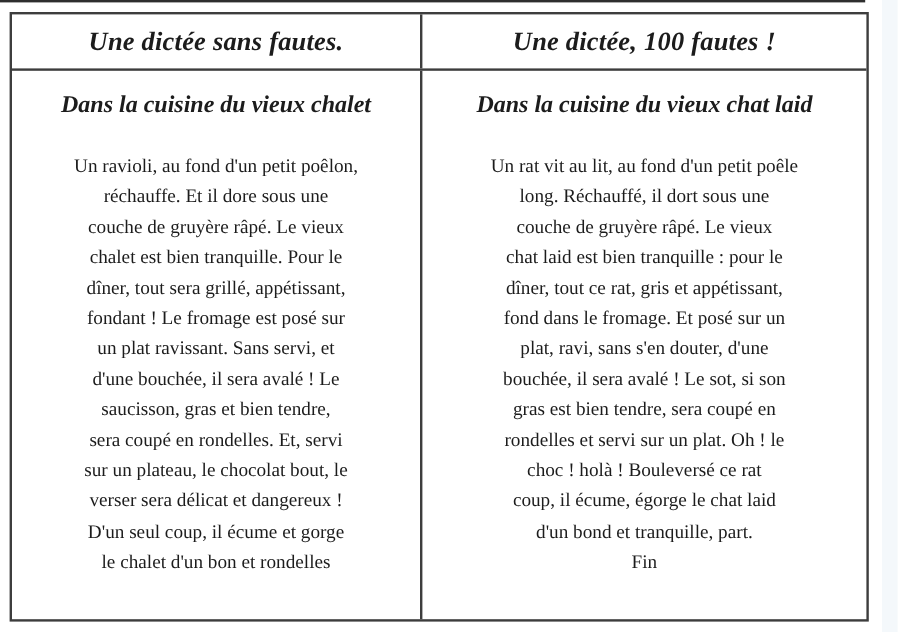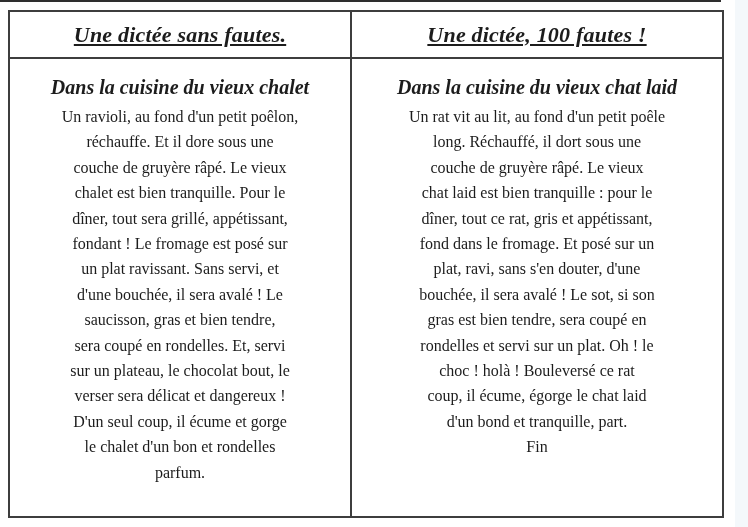--- a/index.html
+++ b/index.html
@@ -62,32 +62,31 @@
     flex: 1 1 auto;
   }
   .header-cell {
     display: flex;
     align-items: center;
     justify-content: center;
     font-weight: bold;
     font-style: italic;
     font-size: 22px;
     letter-spacing: 0.2px;
-    text-decoration: underline;
   }
   .body-cell {
     text-align: center;
     padding-top: 17px;
     overflow: hidden;
   }
   .column-subtitle {
     font-weight: bold;
     font-style: italic;
     font-size: 20px;
-    margin-bottom: 5px;
+    margin-bottom: 27px;
   }
   .text-line {
     font-size: 16px;
     line-height: 25.4px;
     white-space: nowrap;
   }
 </style>
 </head>
 <body>
 
@@ -112,21 +111,20 @@
       <div class="text-line">dîner, tout sera grillé, appétissant,</div>
       <div class="text-line">fondant ! Le fromage est posé sur</div>
       <div class="text-line">un plat ravissant. Sans servi, et</div>
       <div class="text-line">d'une bouchée, il sera avalé ! Le</div>
       <div class="text-line">saucisson, gras et bien tendre,</div>
       <div class="text-line">sera coupé en rondelles. Et, servi</div>
       <div class="text-line">sur un plateau, le chocolat bout, le</div>
       <div class="text-line">verser sera délicat et dangereux !</div>
       <div class="text-line">D'un seul coup, il écume et gorge</div>
       <div class="text-line">le chalet d'un bon et rondelles</div>
-      <div class="text-line">parfum.</div>
     </div>
 
     <div class="cell-right body-cell">
       <div class="column-subtitle">Dans la cuisine du vieux chat laid</div>
       <div class="text-line">Un rat vit au lit, au fond d'un petit poêle</div>
       <div class="text-line">long. Réchauffé, il dort sous une</div>
       <div class="text-line">couche de gruyère râpé. Le vieux</div>
       <div class="text-line">chat laid est bien tranquille : pour le</div>
       <div class="text-line">dîner, tout ce rat, gris et appétissant,</div>
       <div class="text-line">fond dans le fromage. Et posé sur un</div>

